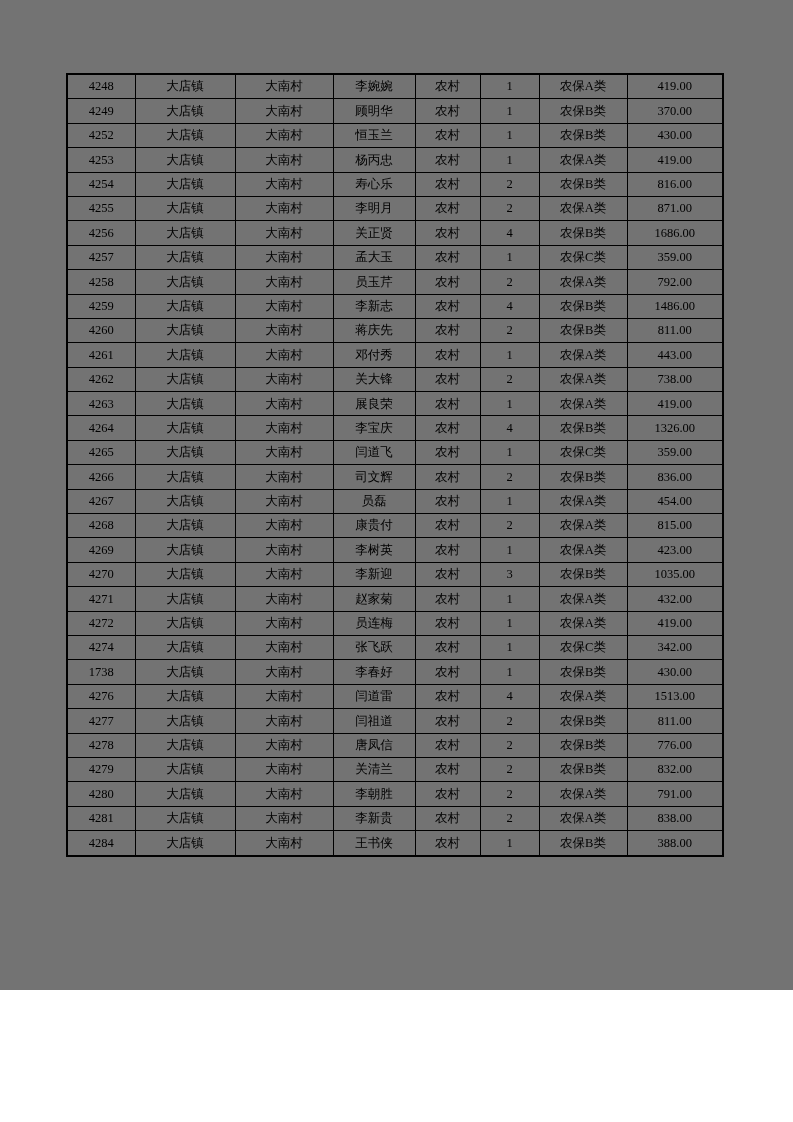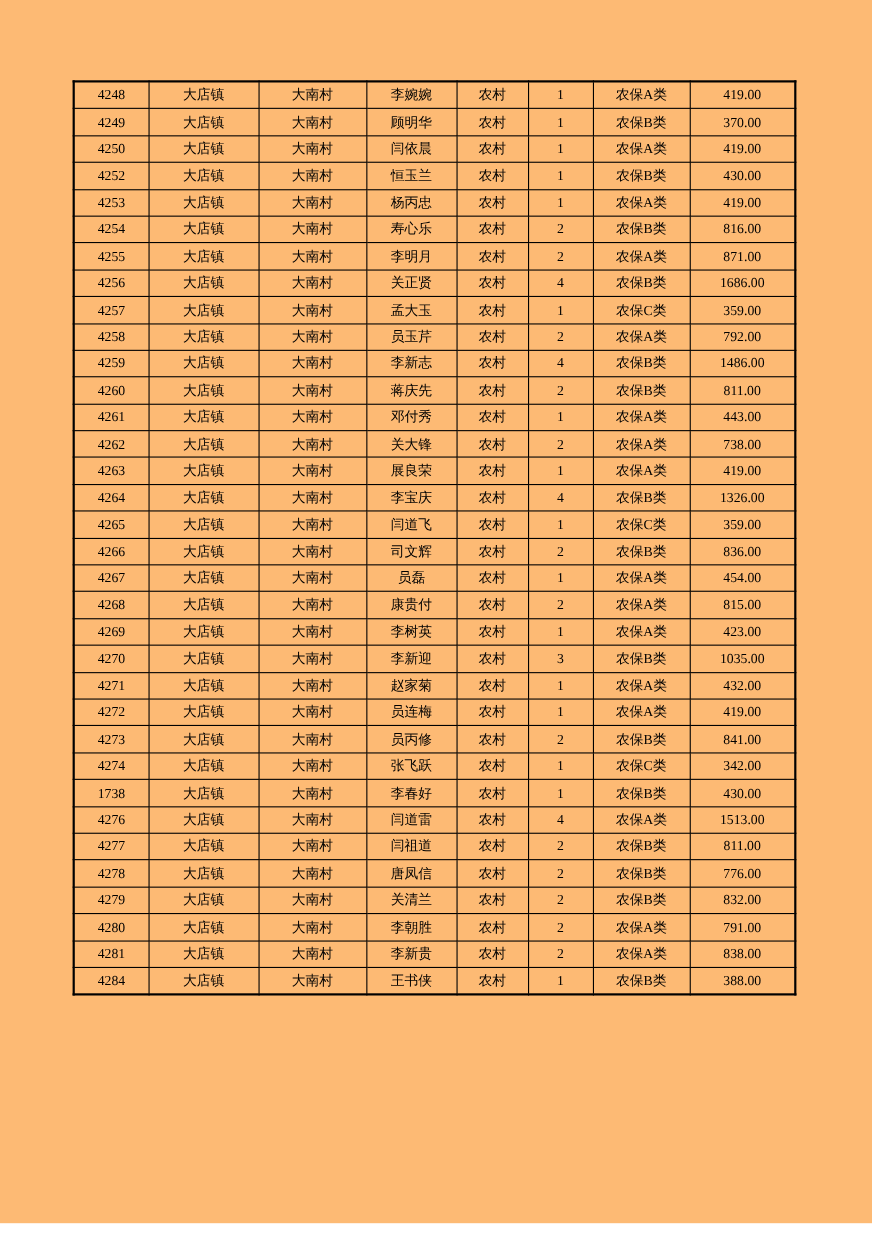--- a/index.html
+++ b/index.html
@@ -11,22 +11,22 @@
     width: 793px;
     height: 1122px;
     position: relative;
     font-family: "Liberation Serif", "DejaVu Serif", serif;
     color: #000000;
   }
   .page {
     position: absolute;
     left: 0; top: 0;
     width: 793px;
-    height: 1112px;
-    background: #fdba74;
+    height: 990px;
+    background: #737373;
   }
   table.benefit-table {
     position: absolute;
     left: 66px;
     top: 73px;
     border-collapse: collapse;
     table-layout: fixed;
     width: 656px;
   }
   table.benefit-table td {
@@ -83,30 +83,20 @@
     <td>4249</td>
     <td>大店镇</td>
     <td>大南村</td>
     <td>顾明华</td>
     <td>农村</td>
     <td>1</td>
     <td>农保B类</td>
     <td>370.00</td>
   </tr>
 
-  <tr>
-    <td>4250</td>
-    <td>大店镇</td>
-    <td>大南村</td>
-    <td>闫依晨</td>
-    <td>农村</td>
-    <td>1</td>
-    <td>农保A类</td>
-    <td>419.00</td>
-  </tr>
 
 
   <tr>
     <td>4252</td>
     <td>大店镇</td>
     <td>大南村</td>
     <td>恒玉兰</td>
     <td>农村</td>
     <td>1</td>
     <td>农保B类</td>
@@ -326,30 +316,20 @@
     <td>4272</td>
     <td>大店镇</td>
     <td>大南村</td>
     <td>员连梅</td>
     <td>农村</td>
     <td>1</td>
     <td>农保A类</td>
     <td>419.00</td>
   </tr>
 
-  <tr>
-    <td>4273</td>
-    <td>大店镇</td>
-    <td>大南村</td>
-    <td>员丙修</td>
-    <td>农村</td>
-    <td>2</td>
-    <td>农保B类</td>
-    <td>841.00</td>
-  </tr>
 
   <tr>
     <td>4274</td>
     <td>大店镇</td>
     <td>大南村</td>
     <td>张飞跃</td>
     <td>农村</td>
     <td>1</td>
     <td>农保C类</td>
     <td>342.00</td>

